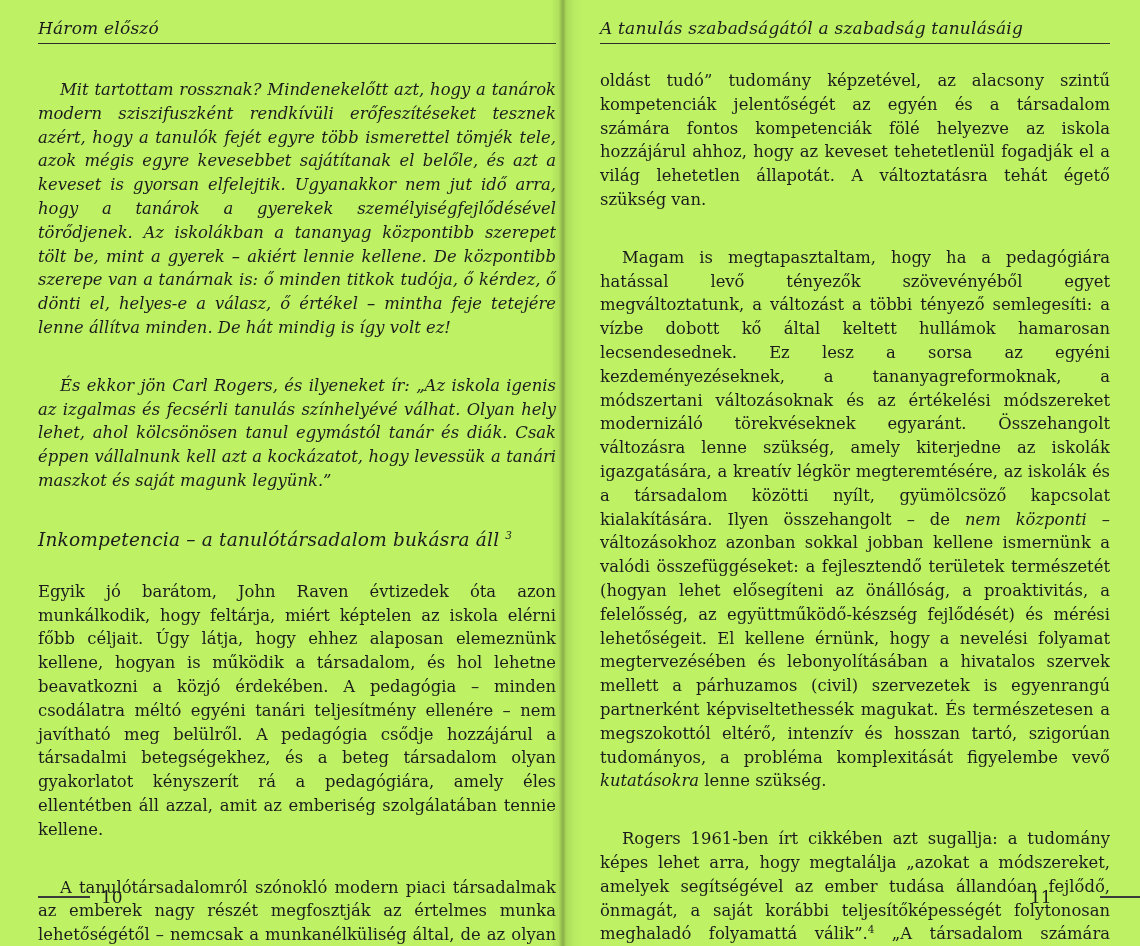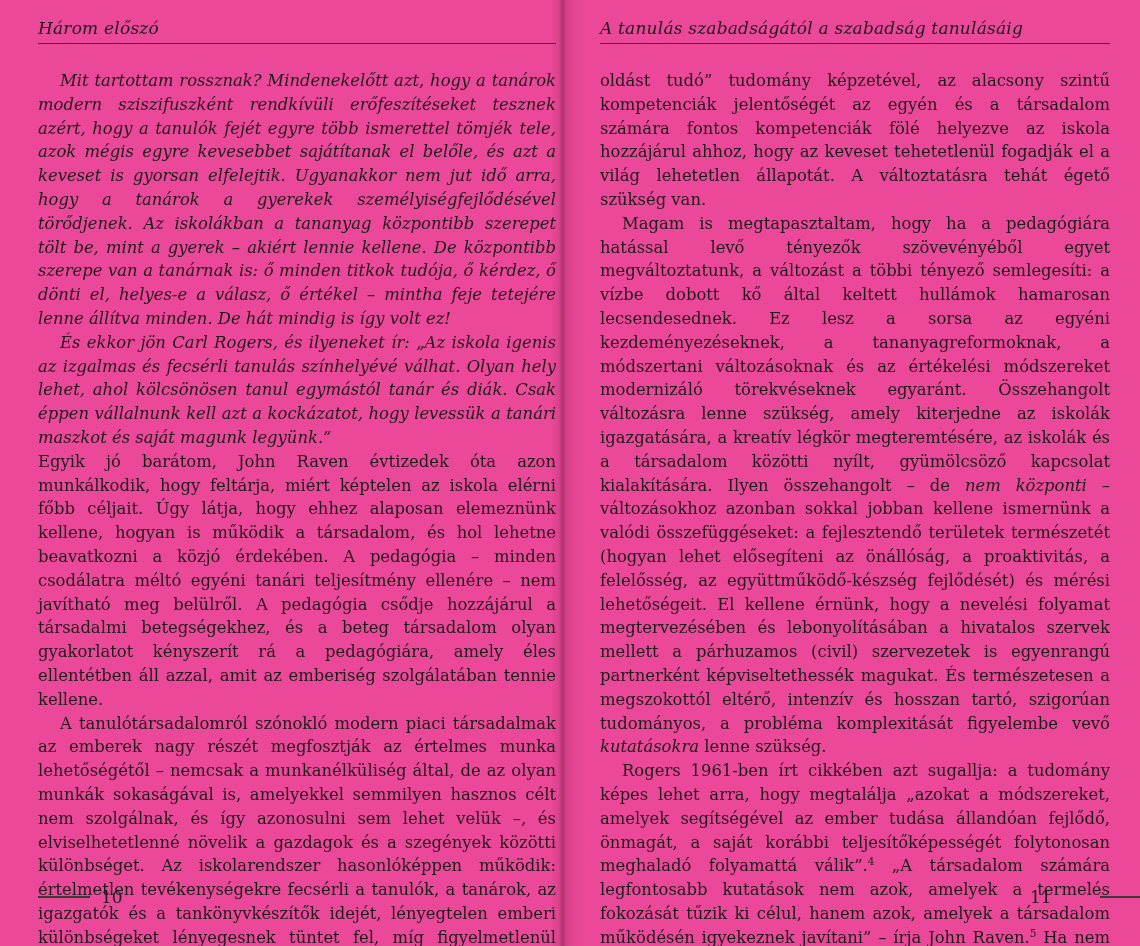--- a/index.html
+++ b/index.html
@@ -1,20 +1,20 @@
 <!DOCTYPE html>
 <html lang="hu"><head>
 <meta charset="utf-8">
 <style>
   html,body { margin:0; padding:0; }
   body { background:#e9e9e9; }
   .book {
     position:relative;
     width:1140px; height:946px;
-    background:#ec4899;
+    background:#bef264;
     font-family:"DejaVu Serif","Liberation Serif",serif;
     color:#1c1c1c;
     overflow:hidden;
   }
   
   .gutter {
     position:absolute; left:550px; top:0; width:34px; height:100%;
     background:linear-gradient(to right,
       rgba(0,0,0,0) 0%,
       rgba(0,0,0,0.07) 25%,
@@ -39,21 +39,21 @@
 
   .body-text { margin-top:25px; }
   .body-text p {
     margin:0;
     text-align:justify;
     font-size:16.4px;
     line-height:23.8px;
     hyphens:none;
   }
   .body-text p.italic { font-style:italic; }
-  .body-text p.indent { text-indent:22px; }
+  .body-text p.indent { text-indent:22px;margin-top:34px; }
   .body-text h2 {
     font-style:italic;
     font-weight:normal;
     font-size:18.5px;
     margin:36px 0 30px 0;
     letter-spacing:0.2px;
   }
   .body-text em { }
   sup { font-size:10.5px; line-height:0; vertical-align:super; }
 
@@ -71,20 +71,21 @@
 
 <div class="book">
 
   <div class="gutter"></div>
 
   <div class="page page-left">
     <div class="running-head left">Három előszó</div>
     <div class="body-text">
         <p class="italic indent"><span>Mit tartottam rossznak? Mindenekelőtt azt, hogy a tanárok modern sziszifuszként rendkívüli erőfeszítéseket tesznek azért, hogy a tanulók fejét egyre több ismerettel tömjék tele, azok mégis egyre kevesebbet sajátítanak el belőle, és azt a keveset is gyorsan elfelejtik. Ugyanakkor nem jut idő arra, hogy a tanárok a gyerekek személyiségfejlődésével törődjenek. Az iskolákban a tananyag központibb szerepet tölt be, mint a gyerek – akiért lennie kellene. De központibb szerepe van a tanárnak is: ő minden titkok tudója, ő kérdez, ő dönti el, helyes-e a válasz, ő értékel – mintha feje tetejére lenne állítva minden. De hát mindig is így volt ez!</span></p>
         <p class="italic indent"><span>És ekkor jön Carl Rogers, és ilyeneket ír: „Az iskola igenis az izgalmas és fecsérli tanulás színhelyévé válhat. Olyan hely lehet, ahol kölcsönösen tanul egymástól tanár és diák. Csak éppen vállalnunk kell azt a kockázatot, hogy levessük a tanári maszkot és saját magunk legyünk.”</span></p>
+        <h2><span>Inkompetencia – a tanulótársadalom bukásra áll </span><sup>3</sup></h2>
         <p><span>Egyik jó barátom, John Raven évtizedek óta azon munkálkodik, hogy feltárja, miért képtelen az iskola elérni főbb céljait. Úgy látja, hogy ehhez alaposan elemeznünk kellene, hogyan is működik a társadalom, és hol lehetne beavatkozni a közjó érdekében. A pedagógia – minden csodálatra méltó egyéni tanári teljesítmény ellenére – nem javítható meg belülről. A pedagógia csődje hozzájárul a társadalmi betegségekhez, és a beteg társadalom olyan gyakorlatot kényszerít rá a pedagógiára, amely éles ellentétben áll azzal, amit az emberiség szolgálatában tennie kellene.</span></p>
         <p class="indent"><span>A tanulótársadalomról szónokló modern piaci társadalmak az emberek nagy részét megfosztják az értelmes munka lehetőségétől – nemcsak a munkanélküliség által, de az olyan munkák sokaságával is, amelyekkel semmilyen hasznos célt nem szolgálnak, és így azonosulni sem lehet velük –, és elviselhetetlenné növelik a gazdagok és a szegények közötti különbséget. Az iskolarendszer hasonlóképpen működik: értelmetlen tevékenységekre fecsérli a tanulók, a tanárok, az igazgatók és a tankönyvkészítők idejét, lényegtelen emberi különbségeket lényegesnek tüntet fel, míg figyelmetlenül megy el olyan emberi értékek mellett, amelyeknek felbecsülhetetlen hasznuk lehetne az emberiség számára.</span></p>
       </div>
   </div>
 
   <div class="page page-right">
     <div class="running-head right">A tanulás szabadságától a szabadság tanulásáig</div>
     <div class="body-text">
         <p><span>oldást tudó” tudomány képzetével, az alacsony szintű kompetenciák jelentőségét az egyén és a társadalom számára fontos kompetenciák fölé helyezve az iskola hozzájárul ahhoz, hogy az keveset tehetetlenül fogadják el a világ lehetetlen állapotát. A változtatásra tehát égető szükség van.</span></p>
         <p class="indent"><span>Magam is megtapasztaltam, hogy ha a pedagógiára hatással levő tényezők szövevényéből egyet megváltoztatunk, a változást a többi tényező semlegesíti: a vízbe dobott kő által keltett hullámok hamarosan lecsendesednek. Ez lesz a sorsa az egyéni kezdeményezéseknek, a tananyagreformoknak, a módszertani változásoknak és az értékelési módszereket modernizáló törekvéseknek egyaránt. Összehangolt változásra lenne szükség, amely kiterjedne az iskolák igazgatására, a kreatív légkör megteremtésére, az iskolák és a társadalom közötti nyílt, gyümölcsöző kapcsolat kialakítására. Ilyen összehangolt – de </span><em>nem központi</em><span> – változásokhoz azonban sokkal jobban kellene ismernünk a valódi összefüggéseket: a fejlesztendő területek természetét (hogyan lehet elősegíteni az önállóság, a proaktivitás, a felelősség, az együttműködő-készség fejlődését) és mérési lehetőségeit. El kellene érnünk, hogy a nevelési folyamat megtervezésében és lebonyolításában a hivatalos szervek mellett a párhuzamos (civil) szervezetek is egyenrangú partnerként képviseltethessék magukat. És természetesen a megszokottól eltérő, intenzív és hosszan tartó, szigorúan tudományos, a probléma komplexitását figyelembe vevő </span><em>kutatásokra</em><span> lenne szükség.</span></p>

